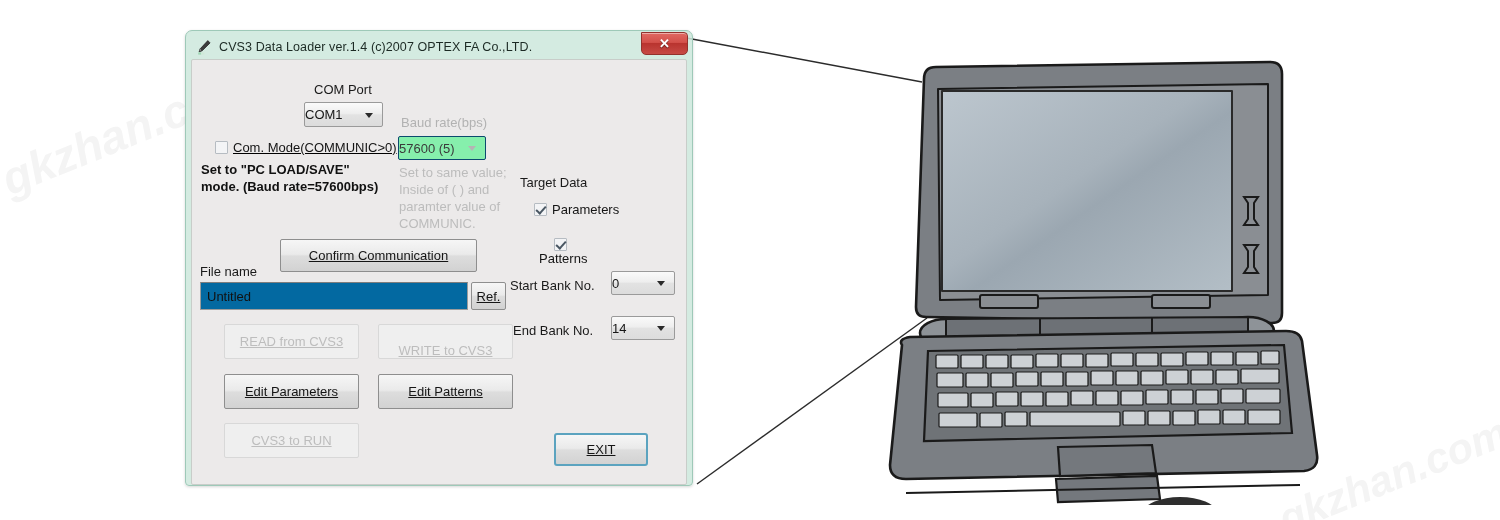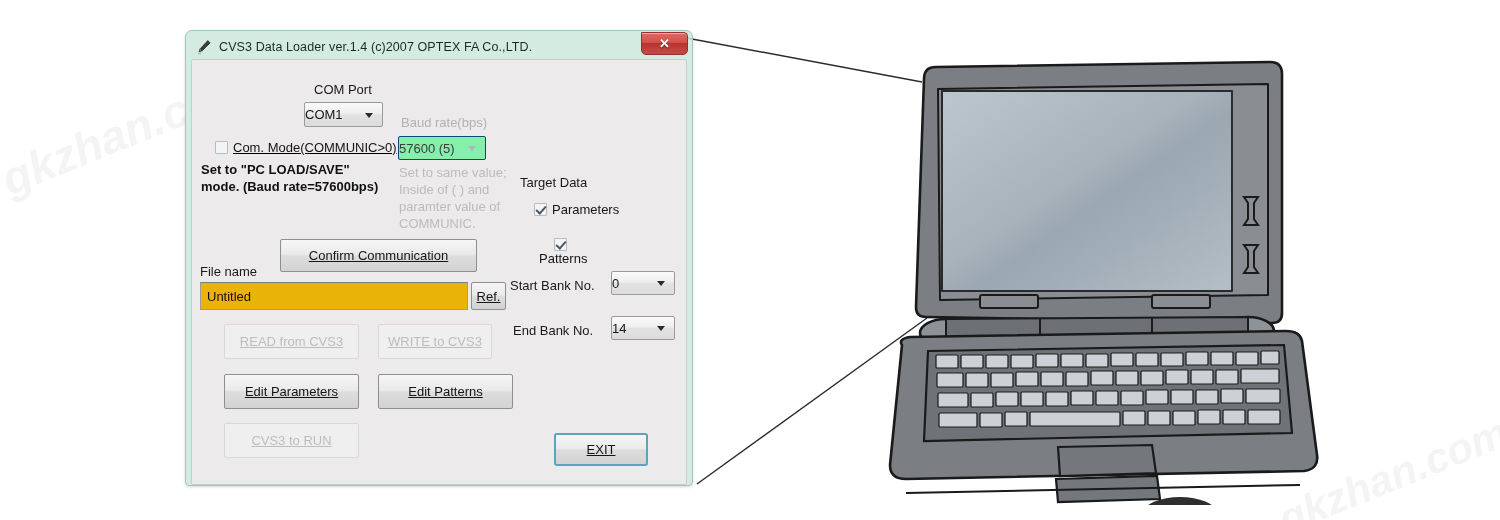--- a/index.html
+++ b/index.html
@@ -169,21 +169,21 @@
     cursor: default;
   }
   .btn.focus {
     border: 2px solid #5ba3bf;
     border-radius: 3px;
   }
 
   .textbox {
     position: absolute;
     box-sizing: border-box;
-    background: #eab308;
+    background: #0369a1;
     border: 1px solid #9c9c9c;
     border-top-color: #7d7d7d;
     font-size: 13px;
     color: #111;
     display: flex;
     align-items: center;
     padding-left: 6px;
     cursor: text;
   }
 
@@ -319,21 +319,21 @@
     <div class="textbox" style="left:8px; top:222px; width:268px; height:28px;" title="Untitled">
       <span>Untitled</span>
     </div>
     <div class="btn" style="left:279px; top:222px; width:35px; height:28px;">
       <span>Ref.</span>
     </div>
 
     <div class="btn disabled" style="left:32px; top:264px; width:135px; height:35px;">
       <span>READ from CVS3</span>
     </div>
-    <div class="btn disabled" style="left:186px; top:264px; width:114px; height:35px;">
+    <div class="btn disabled" style="left:186px; top:264px; width:135px; height:35px;align-items:flex-end;">
       <span>WRITE to CVS3</span>
     </div>
 
     <div class="btn" style="left:186px; top:314px; width:135px; height:35px;">
       <span>Edit Patterns</span>
     </div>
     <div class="btn" style="left:32px; top:314px; width:135px; height:35px;">
       <span>Edit Parameters</span>
     </div>
 

